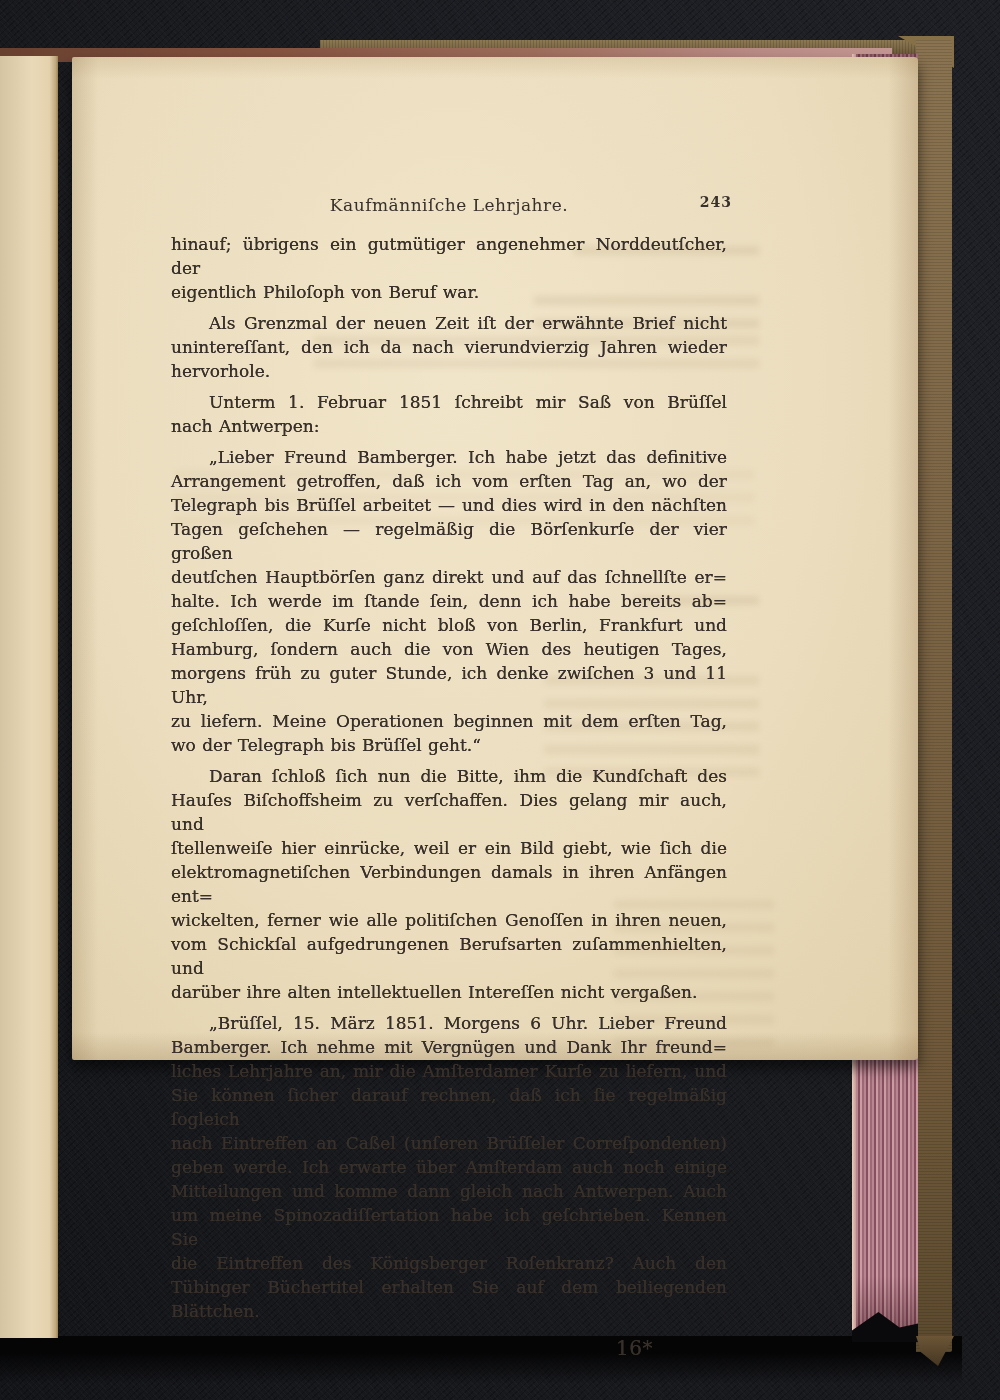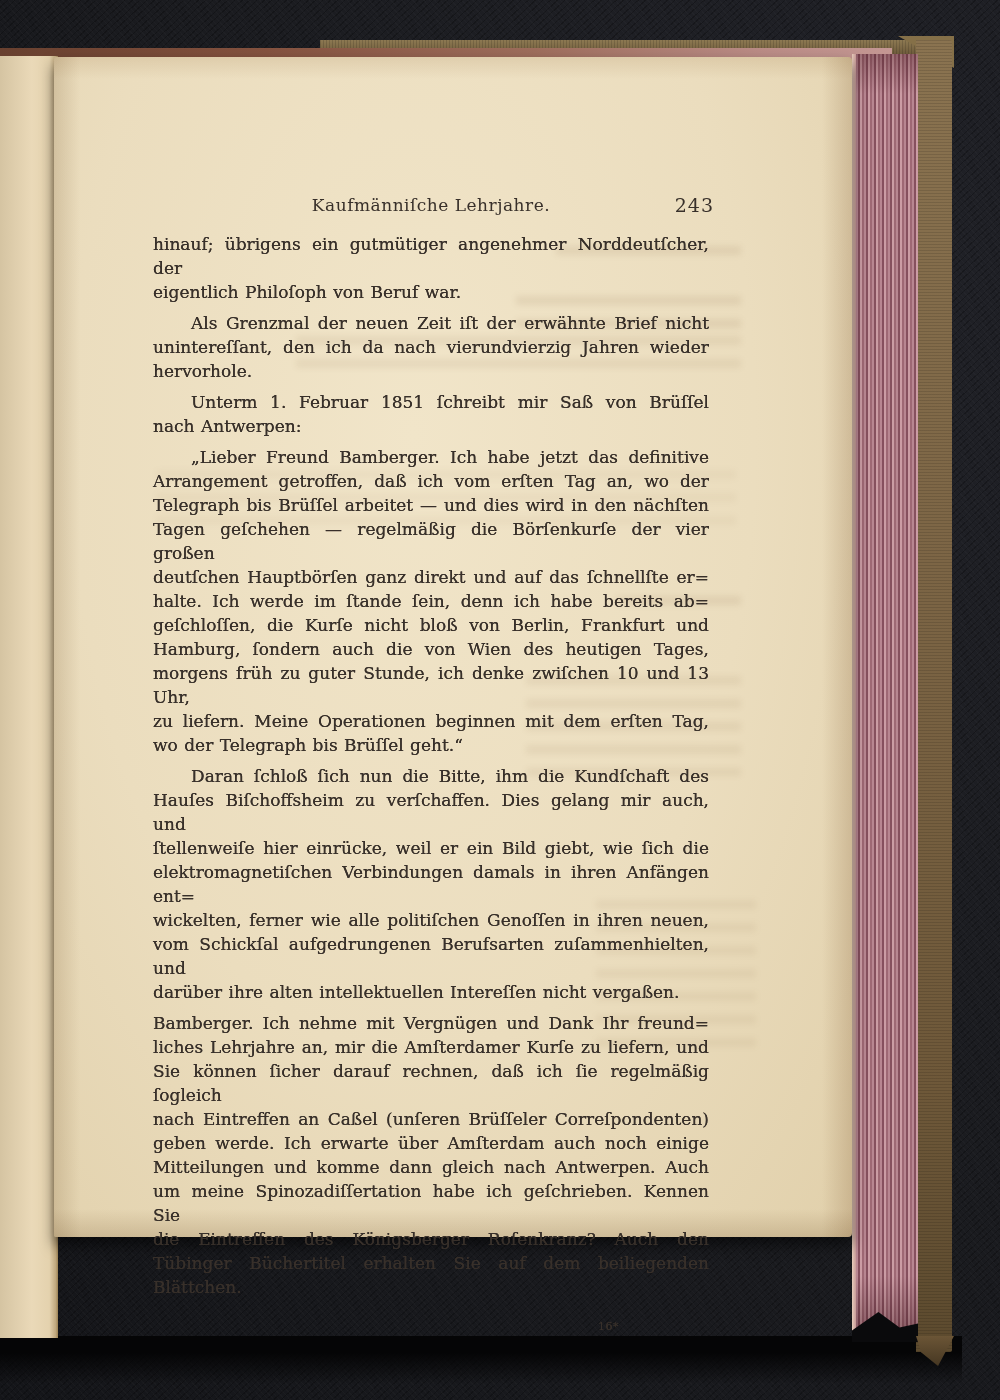--- a/index.html
+++ b/index.html
@@ -62,60 +62,61 @@
   .cover-bottom-tip{
     position:absolute;left:916px;top:1336px;width:38px;height:30px;
     background:linear-gradient(#6b5536,#463722);
     clip-path:polygon(0 0,100% 0,58% 100%,14% 55%);
   }
   .left-page{
     position:absolute;left:0;top:56px;width:58px;height:1282px;
     background:linear-gradient(to right,#d5c4a2 0%,#ead9b8 55%,#e4d2ae 85%,#c0a87e 96%,#9c8254 100%);
   }
   .page-main{
-    position:absolute;left:54px;top:57px;width:798px;height:1180px;
+    position:absolute;left:72px;top:57px;width:798px;height:1003px;
     border-radius:2px 4px 4px 2px;
     background:
       linear-gradient(to right, rgba(120,90,50,.20) 0, rgba(120,90,50,0) 26px),
       linear-gradient(to left, rgba(120,80,40,.22) 0, rgba(120,80,40,0) 30px),
       linear-gradient(to bottom, rgba(150,110,60,.16) 0, rgba(150,110,60,0) 22px),
       linear-gradient(to top, rgba(120,90,50,.22) 0, rgba(120,90,50,0) 28px),
       radial-gradient(ellipse at 45% 32%, #f1e5c9 0%, #ebddbe 55%, #e1d0ab 100%);
     box-shadow:0 8px 14px rgba(0,0,0,.55);
+    padding-left:48px;
   }
   
   .bleed{
     position:absolute;
     background:repeating-linear-gradient(180deg, rgba(130,100,65,.30) 0 9px, rgba(130,100,65,0) 9px 23px);
     filter:blur(3px);
     opacity:.38;
   }
   
   .text-block{
     position:absolute;left:94px;top:138px;width:566px;
     color:#38302a;
   }
   .header-row{position:relative;height:22px;}
   .running-title{
     display:block;text-align:center;font-size:17px;letter-spacing:.5px;
   }
   .page-number{
-    position:absolute;right:0;top:-1px;font-size:19px;letter-spacing:1px;
+    position:absolute;right:0;top:-1px;font-size:14px;letter-spacing:1px;font-weight:bold;
   }
   .page-body{margin-top:15px;font-size:17px;line-height:24px;text-shadow:0 0 .4px #38302a;}
   .para{margin:5px;}
   .para + .para{margin-top:7px;}
   .line{
     text-align:justify;text-align-last:justify;text-justify:inter-word;
     word-spacing:1px;white-space:normal;
   }
   .line.last{text-align-last:left;}
   .line.indent{text-indent:38px;}
   .signature-mark{
-    margin-top:21px;font-size:11px;padding-left:450px;letter-spacing:.5px;
+    margin-top:13px;font-size:20px;padding-left:450px;letter-spacing:.5px;
     text-shadow:0 0 .4px #38302a;
   }
 </style>
 </head>
 <body>
 
 <div class="backdrop-texture"></div>
 
 <div>
   <div class="floor-shadow"></div>
@@ -160,34 +161,35 @@
         </div>
         <div class="para">
           <div class="line indent">„Lieber Freund Bamberger. Ich habe jetzt das definitive</div>
           <div class="line">Arrangement getroffen, daß ich vom erſten Tag an, wo der</div>
           <div class="line">Telegraph bis Brüſſel arbeitet — und dies wird in den nächſten</div>
           <div class="line">Tagen geſchehen — regelmäßig die Börſenkurſe der vier großen</div>
           <div class="line">deutſchen Hauptbörſen ganz direkt und auf das ſchnellſte er=</div>
           <div class="line">halte. Ich werde im ſtande ſein, denn ich habe bereits ab=</div>
           <div class="line">geſchloſſen, die Kurſe nicht bloß von Berlin, Frankfurt und</div>
           <div class="line">Hamburg, ſondern auch die von Wien des heutigen Tages,</div>
-          <div class="line">morgens früh zu guter Stunde, ich denke zwiſchen 10 und 13 Uhr,</div>
+          <div class="line">morgens früh zu guter Stunde, ich denke zwiſchen 3 und 11 Uhr,</div>
           <div class="line">zu liefern. Meine Operationen beginnen mit dem erſten Tag,</div>
           <div class="line last">wo der Telegraph bis Brüſſel geht.“</div>
         </div>
         <div class="para">
           <div class="line indent">Daran ſchloß ſich nun die Bitte, ihm die Kundſchaft des</div>
           <div class="line">Hauſes Biſchoffsheim zu verſchaffen. Dies gelang mir auch, und</div>
           <div class="line">ſtellenweiſe hier einrücke, weil er ein Bild giebt, wie ſich die</div>
           <div class="line">elektromagnetiſchen Verbindungen damals in ihren Anfängen ent=</div>
           <div class="line">wickelten, ferner wie alle politiſchen Genoſſen in ihren neuen,</div>
           <div class="line">vom Schickſal aufgedrungenen Berufsarten zuſammenhielten, und</div>
           <div class="line last">darüber ihre alten intellektuellen Intereſſen nicht vergaßen.</div>
         </div>
         <div class="para">
+          <div class="line indent">„Brüſſel, 15. März 1851. Morgens 6 Uhr. Lieber Freund</div>
           <div class="line">Bamberger. Ich nehme mit Vergnügen und Dank Ihr freund=</div>
           <div class="line">liches Lehrjahre an, mir die Amſterdamer Kurſe zu liefern, und</div>
           <div class="line">Sie können ſicher darauf rechnen, daß ich ſie regelmäßig ſogleich</div>
           <div class="line">nach Eintreffen an Caßel (unſeren Brüſſeler Correſpondenten)</div>
           <div class="line">geben werde. Ich erwarte über Amſterdam auch noch einige</div>
           <div class="line">Mitteilungen und komme dann gleich nach Antwerpen. Auch</div>
           <div class="line">um meine Spinozadiſſertation habe ich geſchrieben. Kennen Sie</div>
           <div class="line">die Eintreffen des Königsberger Roſenkranz? Auch den</div>
           <div class="line last">Tübinger Büchertitel erhalten Sie auf dem beiliegenden Blättchen.</div>
         </div>

